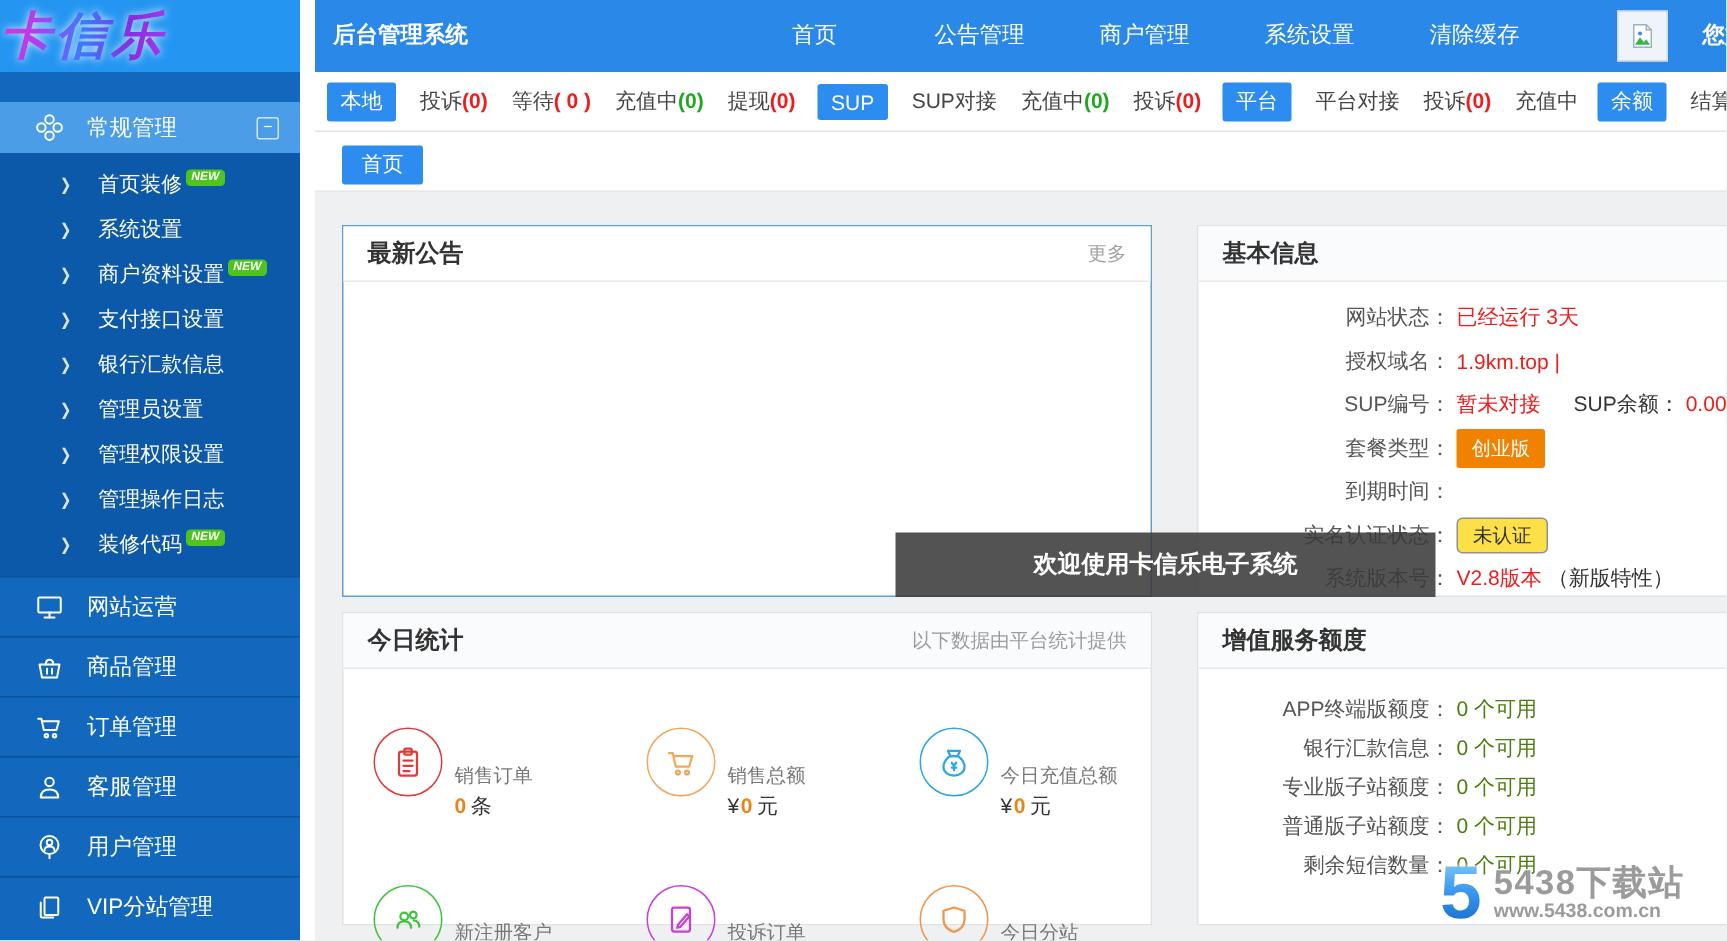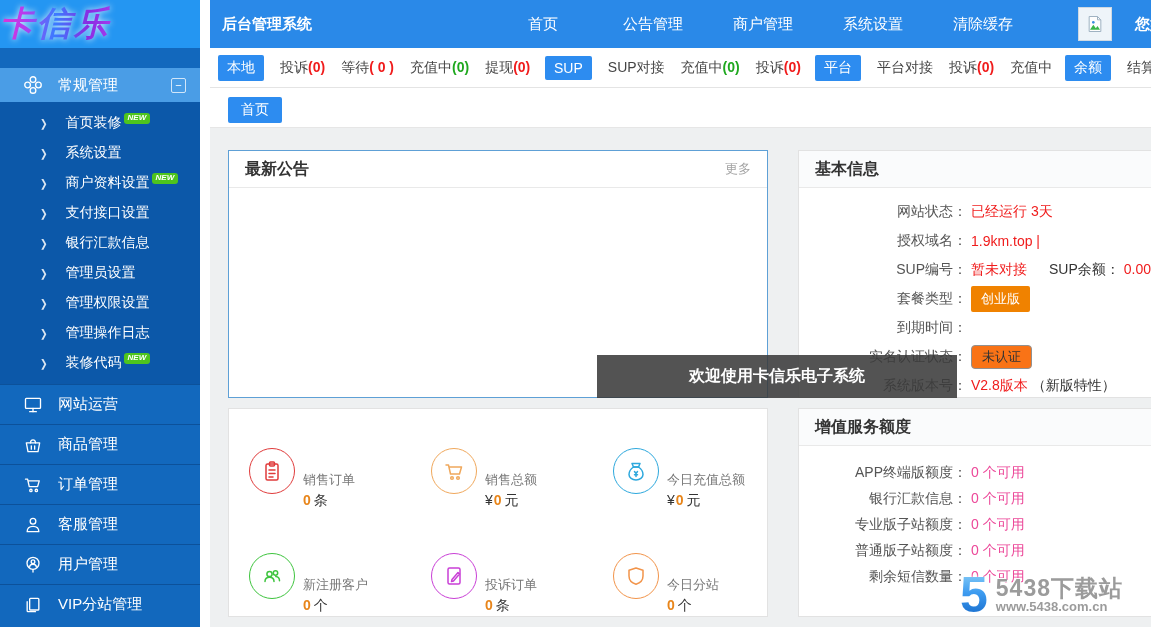--- a/index.html
+++ b/index.html
@@ -64,38 +64,38 @@
   .p-news .panel-hd { background:#fff; }
 
   .p-info { left:798px; top:150px; width:540px; height:248px; }
   .info-rows { padding-top:9px; }
   .info-row { height:29px; display:flex; align-items:center; font-size:14px; }
   .info-label { width:168px; text-align:right; color:#555; flex:0 0 168px; }
   .info-val { color:#f01c1c; margin-left:4px; }
   .info-dark { color:#333; margin-left:4px; }
   .info-gap { width:18px; }
   .btn-orange { background:#f08200; color:#fff; font-size:13px; padding:4px 10px; margin-left:4px; border-radius:2px; cursor:pointer; }
-  .btn-outline { background:#f97316; border:1px solid #919191; color:#333; font-size:13px; padding:2px 10px; margin-left:4px; border-radius:4px; cursor:pointer; }
+  .btn-outline { background:#fde047; border:1px solid #919191; color:#333; font-size:13px; padding:2px 10px; margin-left:4px; border-radius:4px; cursor:pointer; }
 
   .p-stats { left:228px; top:408px; width:540px; height:209px; }
   .stats-grid { display:grid; grid-template-columns:182px 182px 176px; padding:22px 0 0 20px; row-gap:26px; }
   .stat-cell { display:flex; align-items:center; }
   .stat-circle { width:46px; height:46px; border-radius:50%; border:1px solid currentColor; display:flex; align-items:center; justify-content:center; flex:0 0 46px; }
   .stat-circle svg { stroke:currentColor; fill:none; stroke-width:1.5; stroke-linecap:round; stroke-linejoin:round; }
   .stat-text { margin-left:8px; }
   .stat-label { font-size:13px; color:#777;margin-top:40px; }
   .stat-value { font-size:14px; color:#333; margin-top:3px; }
   .stat-num { color:#e8851a; font-weight:bold; margin-right:3px; }
   .stat-pre { margin-right:1px; }
 
   .p-vas { left:798px; top:408px; width:540px; height:209px; }
   .vas-rows { padding-top:14px; }
   .vas-row { height:26px; display:flex; align-items:center; font-size:14px; }
   .vas-label { width:168px; text-align:right; color:#555; flex:0 0 168px; }
-  .vas-val { color:#ec4899; margin-left:4px; }
+  .vas-val { color:#4d7c0f; margin-left:4px; }
 
   
   .toast { position:absolute; left:597px; top:355px; width:360px; height:43px; background:rgba(58,58,58,.87);
     color:#fff; font-size:16px; font-weight:600; display:flex; align-items:center; justify-content:center; z-index:50; }
 
   
   .watermark { position:absolute; left:960px; top:570px; display:flex; align-items:center; z-index:60; }
   .wm-5 { font-size:50px; font-weight:900; line-height:1;
     background:linear-gradient(180deg,#8ed2f8 0%,#3e9cf0 45%,#1266c8 100%);
     -webkit-background-clip:text; background-clip:text; color:transparent;
@@ -324,20 +324,24 @@
       </div>
       <div class="info-row">
         <span class="info-label">系统版本号：</span>
         <span class="info-val">V2.8版本</span>
         <span class="info-dark">（新版特性）</span>
       </div>
     </div>
   </div>
 
   <div class="panel p-stats">
+    <div class="panel-hd">
+      <span class="ttl">今日统计</span>
+      <span class="note">以下数据由平台统计提供</span>
+    </div>
     <div class="stats-grid">
 
       <div class="stat-cell">
         <span class="stat-circle" style="color: rgb(224, 59, 59);">
           <svg width="24" height="24" viewBox="0 0 24 24">
               <rect x="6" y="5" width="12" height="16" rx="1.5"></rect>
               <rect x="9.5" y="3" width="5" height="4" rx="1"></rect>
               <line x1="9" y1="11" x2="15" y2="11"></line>
               <line x1="9" y1="14.5" x2="15" y2="14.5"></line>
               <line x1="9" y1="18" x2="13" y2="18"></line>

